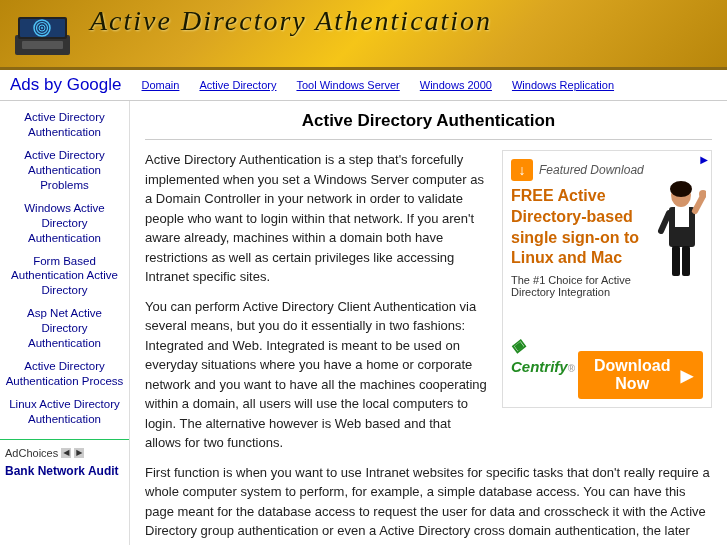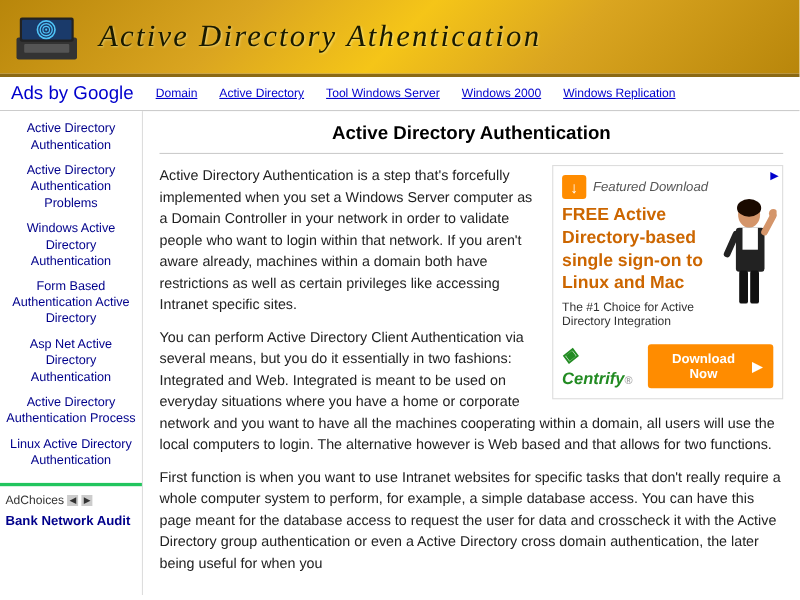--- a/index.html
+++ b/index.html
@@ -3,21 +3,20 @@
   <meta charset="utf-8">
   <style>
     * { margin: 0; padding: 0; box-sizing: border-box; }
     body { font-family: Arial, sans-serif; font-size: 13px; background: #fff; width: 727px; }
 
     
     #header {
       background: linear-gradient(135deg, #b8860b 0%, #daa520 30%, #f5c518 50%, #daa520 70%, #b8860b 100%);
       height: 70px;
       display: flex;
-      align-items: center;
       padding: 5px 10px;
       border-bottom: 3px solid #8B6914;
     }
     #header-logo {
       width: 70px;
       height: 60px;
       flex-shrink: 0;
     }
     #header-title {
       font-size: 28px;
@@ -70,21 +69,21 @@
       text-align: center;
       color: #00008b;
       font-size: 11.5px;
       line-height: 1.3;
       padding: 4px 5px;
       cursor: pointer;
       text-decoration: none;
     }
 
     .sidebar-ads {
-      border-top: 3px solid #22c55e;
+      border-top: 1px solid #22c55e;
       margin-top: 8px;
       padding-top: 5px;
     }
     .sidebar-ads-label {
       font-size: 11px;
       color: #333;
       display: flex;
       align-items: center;
       padding: 2px 5px;
       gap: 3px;
@@ -185,27 +184,28 @@
     }
     #ad-logo span {
       color: #888;
       font-style: normal;
     }
     #download-btn {
       background: #ff8c00;
       color: white;
       border: none;
       padding: 6px 10px;
-      font-size: 12px;
+      font-size: 16px;
       font-weight: bold;
       cursor: pointer;
       border-radius: 3px;
       display: flex;
       align-items: center;
       gap: 4px;
+      margin-top: 40px;
     }
 
     .ad-badge {
       position: absolute;
       top: 3px;
       right: 3px;
       font-size: 10px;
       color: #00c;
       cursor: pointer;
     }

